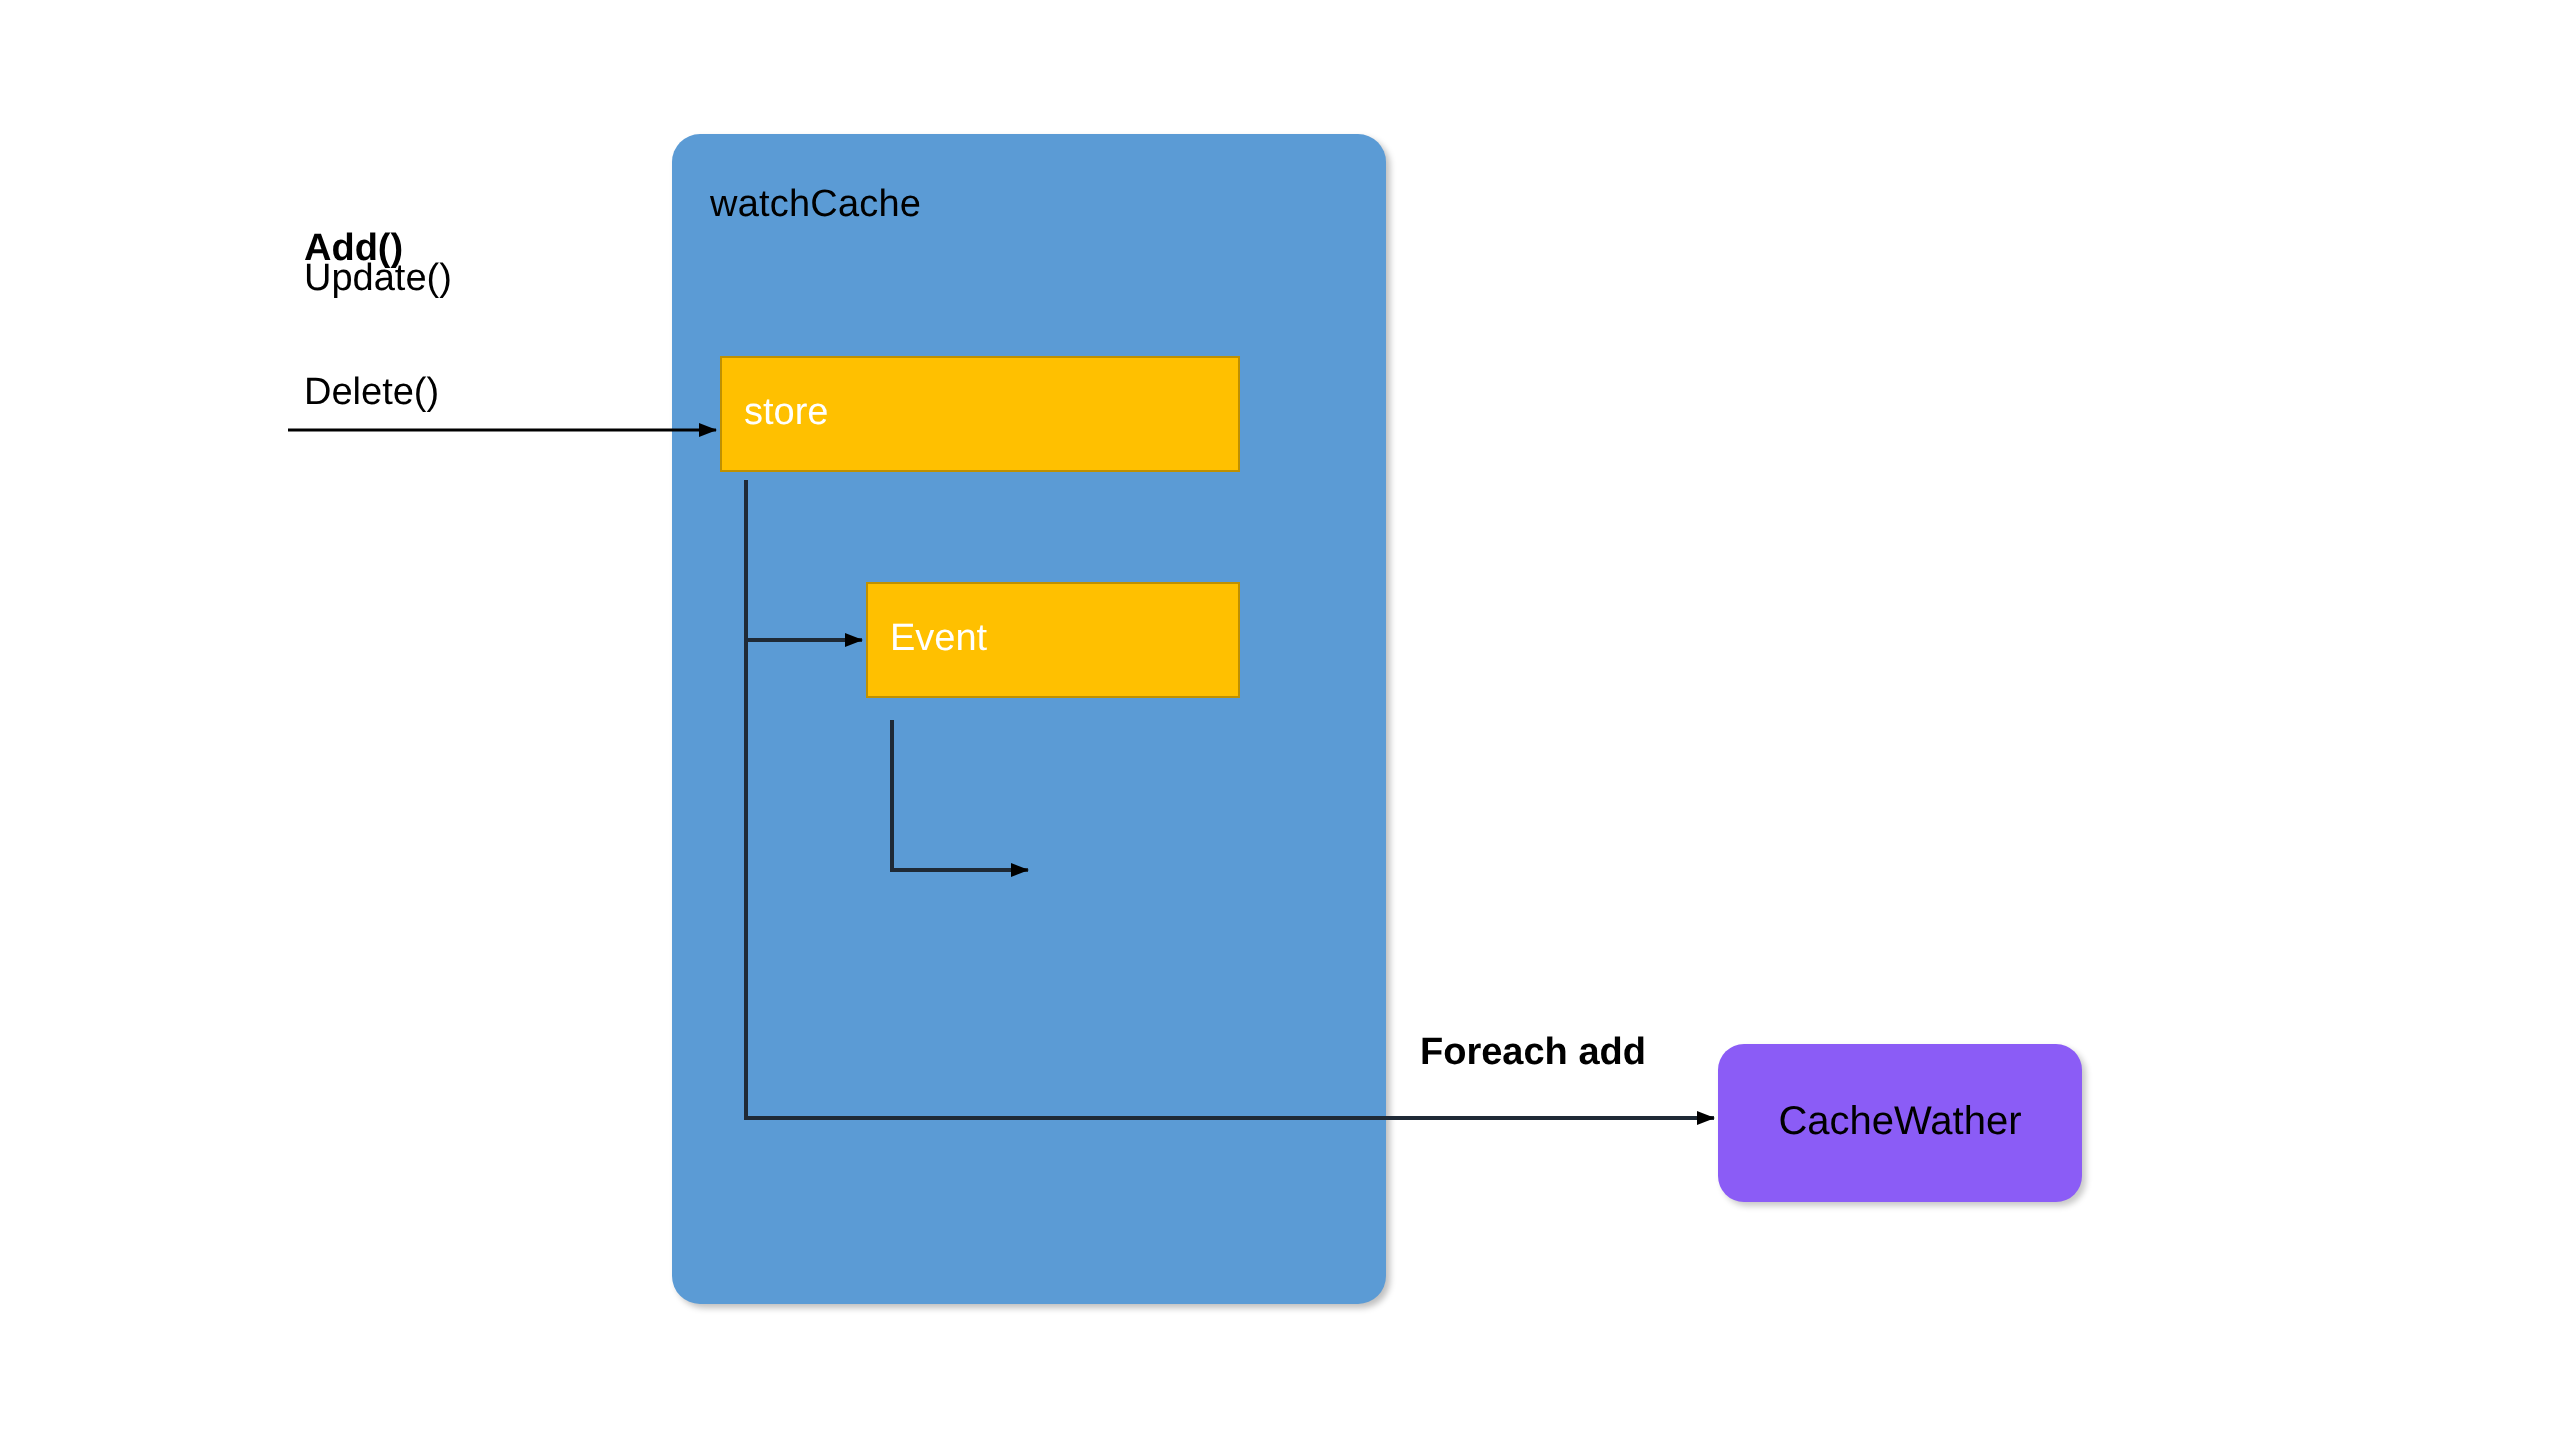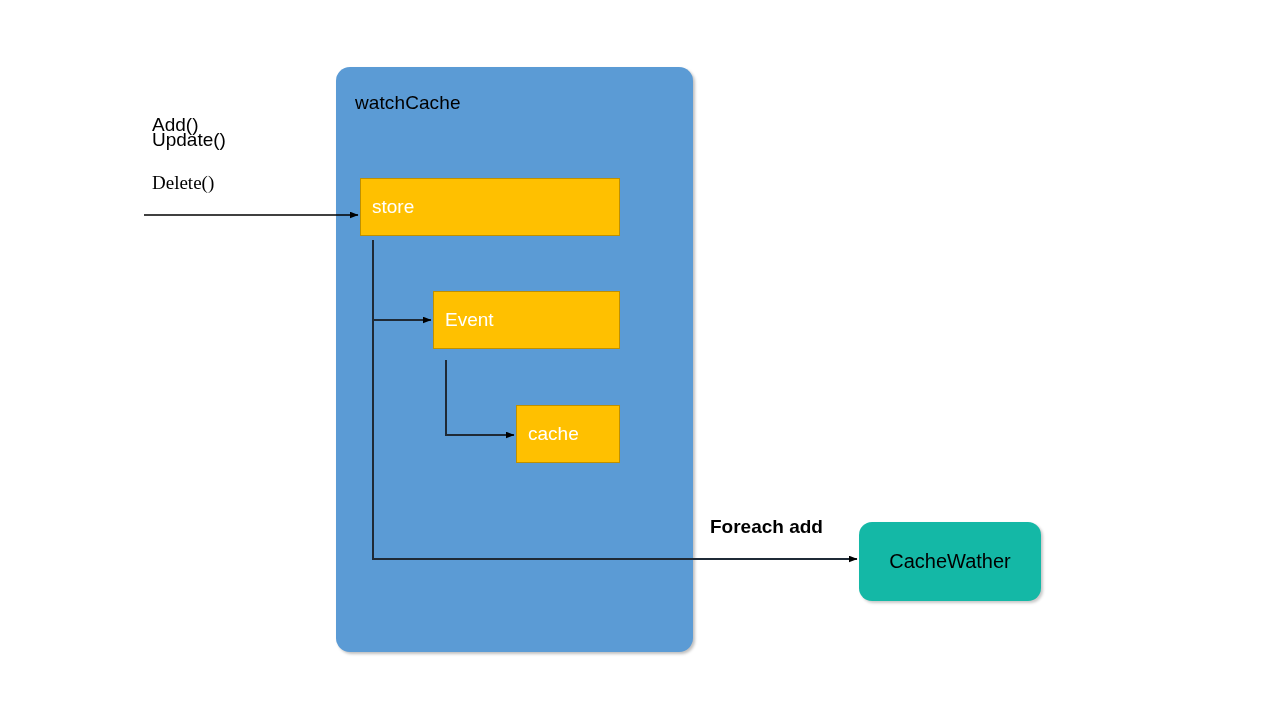--- a/index.html
+++ b/index.html
@@ -59,39 +59,39 @@
 
   .box-store  { left: 360px; top: 178px; width: 260px; height: 58px; }
   .box-event  { left: 433px; top: 291px; width: 187px; height: 58px; }
   .box-cache  { left: 516px; top: 405px; width: 104px; height: 58px; }
 
   .rounded-blue {
     left: 859px;
     top: 522px;
     width: 182px;
     height: 79px;
-    background: #14b8a6;
+    background: #8b5cf6;
     border-radius: 13px;
     color: #000000;
     font-size: 20px;
     justify-content: center;
     box-shadow: 2px 2px 3px rgba(0,0,0,0.22);
   }
 
   
   .free-text {
     position: absolute;
     color: #000000;
     font-size: 19px;
     white-space: nowrap;
     line-height: 29px;
   }
-  .t-add     { left: 152px; top: 110px; }
+  .t-add     { left: 152px; top: 110px; font-weight: bold; }
   .t-update  { left: 152px; top: 125px; }
-  .t-delete  { left: 152px; top: 168px; font-family: Liberation Serif, serif; }
+  .t-delete  { left: 152px; top: 182px; }
   .t-foreach { left: 710px; top: 512px; font-weight: bold; }
 
   
   #connectors {
     position: absolute;
     left: 0; top: 0;
     width: 1280px;
     height: 720px;
     pointer-events: none;
   }
@@ -106,23 +106,20 @@
   <div class="container-label">watchCache</div>
 
   <div class="shape amber-box box-store">
     <span>store</span>
   </div>
 
   <div class="shape amber-box box-event">
     <span>Event</span>
   </div>
 
-  <div class="shape amber-box box-cache">
-    <span>cache</span>
-  </div>
 
   <div class="shape rounded-blue">
     <span>CacheWather</span>
   </div>
 
   <div class="free-text t-add">Add()</div>
   <div class="free-text t-update">Update()</div>
   <div class="free-text t-delete">Delete()</div>
   <div class="free-text t-foreach">Foreach add</div>
 

